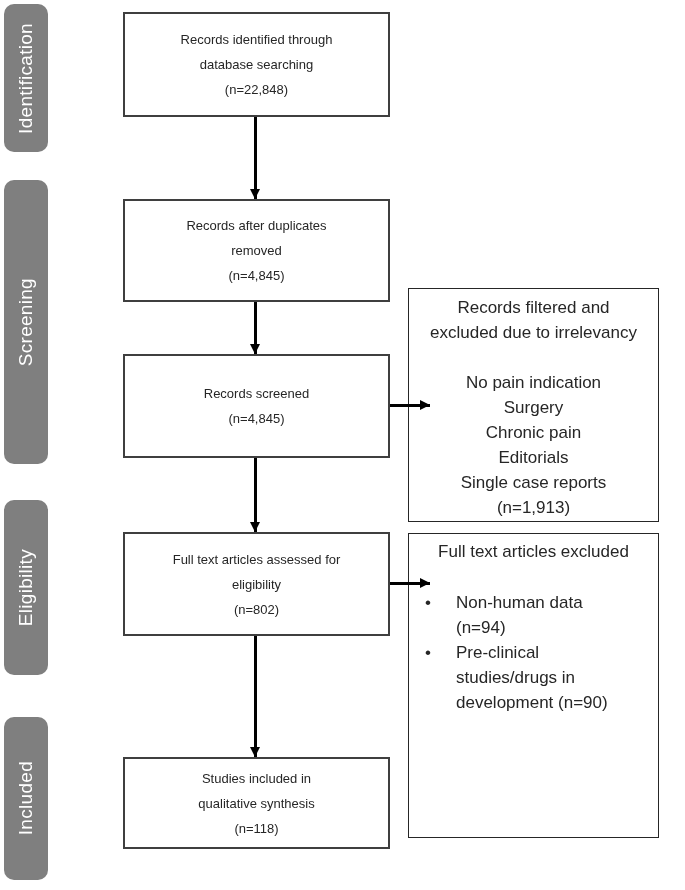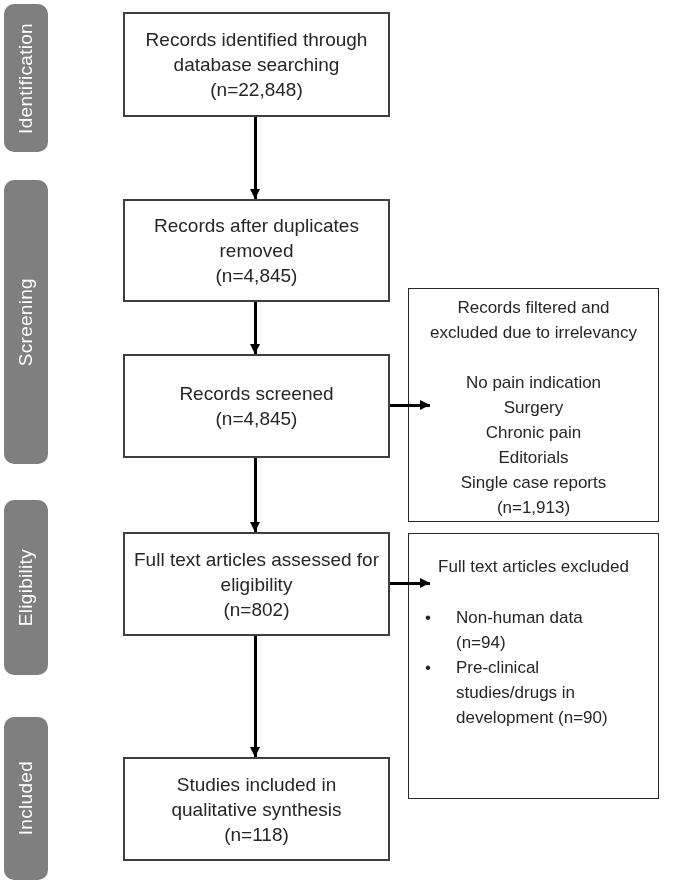--- a/index.html
+++ b/index.html
@@ -42,44 +42,44 @@
     position: absolute;
     left: 123px;
     width: 267px;
     box-sizing: border-box;
     background: #ffffff;
     border: 2px solid #3f3f3f;
     display: flex;
     align-items: center;
     justify-content: center;
     text-align: center;
-    font-size: 19px;
+    font-size: 13px;
     line-height: 25px;
     white-space: pre-line;
     padding: 2px 6px;
   }
   .fbox-1 { top: 12px;  height: 105px; }
   .fbox-2 { top: 199px; height: 103px; }
   .fbox-3 { top: 354px; height: 104px; }
   .fbox-4 { top: 532px; height: 104px; }
-  .fbox-5 { top: 757px; height: 104px; }
+  .fbox-5 { top: 757px; height: 92px; }
 
   
   .sbox {
     position: absolute;
     left: 408px;
     width: 251px;
     box-sizing: border-box;
     background: #ffffff;
     border: 1.5px solid #262626;
     font-size: 17px;
     line-height: 25px;
   }
   .sbox-1 { top: 288px; height: 234px; padding-top: 6px; }
-  .sbox-2 { top: 533px; height: 266px; padding-top: 20px; }
+  .sbox-2 { top: 533px; height: 305px; padding-top: 5px; }
   .sbox-title { text-align: center; white-space: pre-line; }
   .sbox-body  { text-align: center; white-space: pre-line; margin-top: 25px; }
   .bullets {
     list-style: none;
     margin: 26px 0 0 0;
     padding: 0 8px 0 16px;
   }
   .bullets li {
     position: relative;
     padding-left: 31px;

